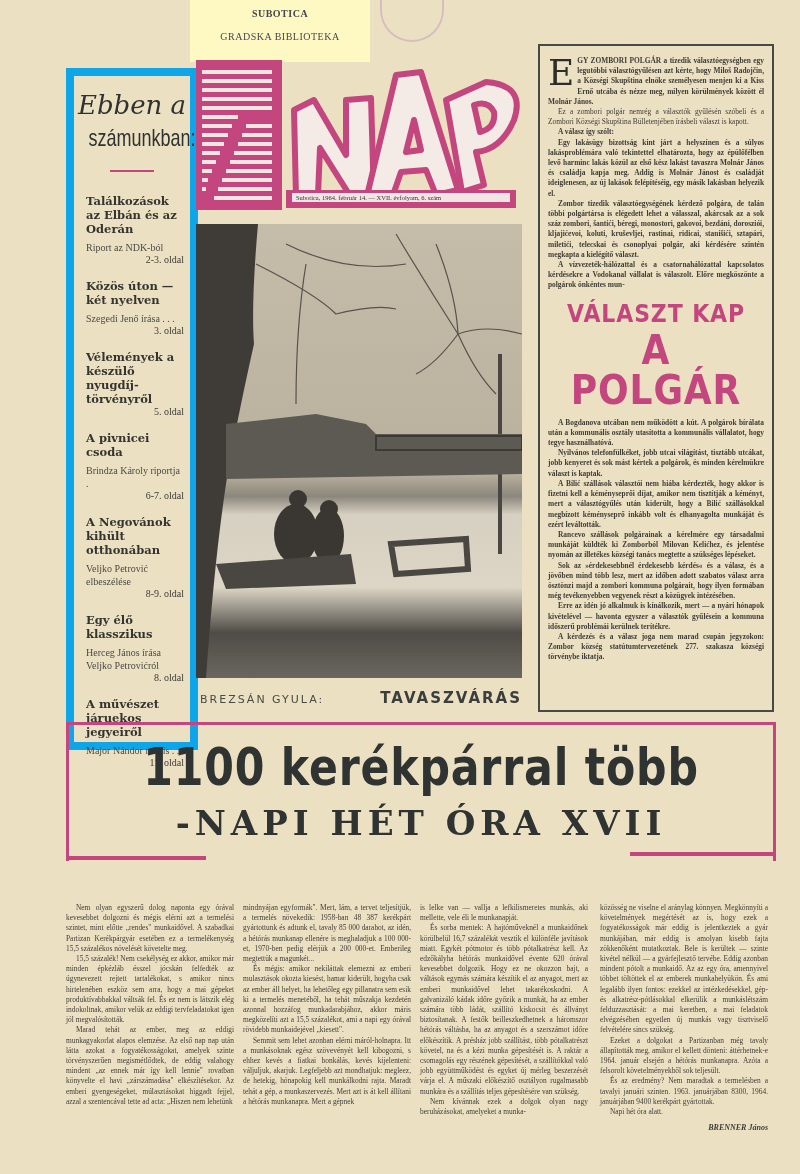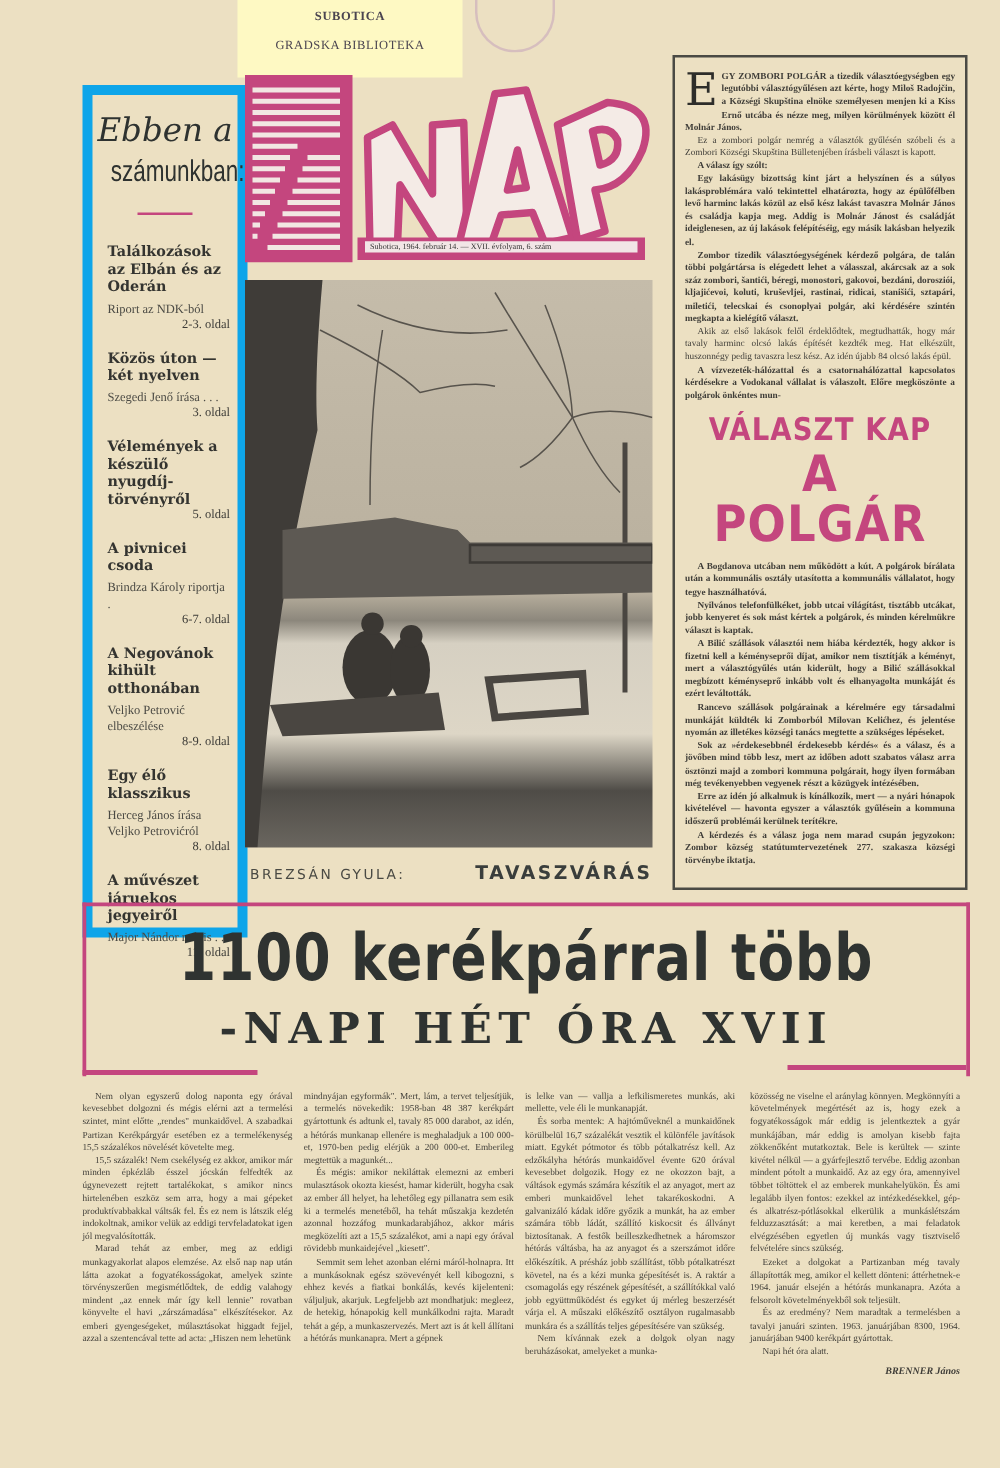--- a/index.html
+++ b/index.html
@@ -36,21 +36,21 @@
   .rhead{font-family:"DejaVu Sans",sans-serif;font-weight:bold;color:#c4467e;text-align:center;line-height:1;}
   .rhead .h1{font-size:25px;letter-spacing:1px;transform:scaleX(.88);}
   .rhead .h2{font-size:40px;letter-spacing:1px;transform:scaleX(.9);margin-top:4px;}
   
   .hbox{left:66px;top:722px;width:704px;height:136px;border-left:3px solid #c4467e;border-right:3px solid #c4467e;border-top:3px solid #c4467e;}
   .hbox-bl{left:66px;top:856px;width:140px;height:4px;background:#c4467e;}
   .hbox-br{left:630px;top:852px;width:143px;height:4px;background:#c4467e;}
   .hl1{position:absolute;left:0;right:0;top:12px;text-align:center;font-family:"DejaVu Sans",sans-serif;font-weight:bold;font-size:52px;color:#2f3331;letter-spacing:1px;transform:scaleX(.82);}
   .hl2{position:absolute;left:0;right:0;top:78px;text-align:center;font-family:"DejaVu Serif",serif;font-weight:bold;font-size:34px;color:#2f3331;letter-spacing:5px;}
   
-  .col{top:872px;width:168px;}
+  .col{top:903px;width:168px;}
   .sign{text-align:right;font-style:italic;font-weight:bold;font-size:8px;margin-top:6px;}
 </style>
 </head>
 <body>
 
 <div class="abs lib">
   <div class="l1">SUBOTICA</div>
   <div class="l2">GRADSKA BIBLIOTEKA</div>
 </div>
 <div class="abs stamp"></div>
@@ -167,21 +167,20 @@
 </div>
 
 <div class="abs rart">
   <div class="body-txt" style="margin:10px 8px 0 8px;">
     <span class="dropcap">E</span>
     <p style="text-indent:0;font-weight:bold;">GY ZOMBORI POLGÁR a tizedik választóegységben egy legutóbbi választógyűlésen azt kérte, hogy Miloš Radojčin, a Községi Skupština elnöke személyesen menjen ki a Kiss Ernő utcába és nézze meg, milyen körülmények között él Molnár János.</p>
     <p>Ez a zombori polgár nemrég a választók gyűlésén szóbeli és a Zombori Községi Skupština Bülletenjében írásbeli választ is kapott.</p>
     <p style="font-weight:bold;">A válasz így szólt:</p>
     <p style="font-weight:bold;">Egy lakásügy bizottság kint járt a helyszínen és a súlyos lakásproblémára való tekintettel elhatározta, hogy az épülőfélben levő harminc lakás közül az első kész lakást tavaszra Molnár János és családja kapja meg. Addig is Molnár Jánost és családját ideiglenesen, az új lakások felépítéséig, egy másik lakásban helyezik el.</p>
     <p style="font-weight:bold;">Zombor tizedik választóegységének kérdező polgára, de talán többi polgártársa is elégedett lehet a válasszal, akárcsak az a sok száz zombori, šantići, béregi, monostori, gakovoi, bezdáni, dorosziói, kljajićevoi, koluti, kruševljei, rastinai, ridicai, stanišići, sztapári, miletići, telecskai és csonoplyai polgár, aki kérdésére szintén megkapta a kielégítő választ.</p>
-    <p>Akik az első lakások felől érdeklődtek, megtudhatták, hogy már tavaly harminc olcsó lakás építését kezdték meg. Hat elkészült, huszonnégy pedig tavaszra lesz kész. Az idén újabb 84 olcsó lakás épül.</p>
     <p style="font-weight:bold;">A vízvezeték-hálózattal és a csatornahálózattal kapcsolatos kérdésekre a Vodokanal vállalat is válaszolt. Előre megköszönte a polgárok önkéntes mun-</p>
   </div>
   <div class="rhead" style="margin:10px 0 8px 0;">
     <div class="h1">VÁLASZT KAP</div>
     <div class="h2">A POLGÁR</div>
   </div>
   <div class="body-txt" style="margin:0 8px;font-weight:bold;">
     <p>A Bogdanova utcában nem működött a kút. A polgárok bírálata után a kommunális osztály utasította a kommunális vállalatot, hogy tegye használhatóvá.</p>
     <p>Nyilvános telefonfülkéket, jobb utcai világítást, tisztább utcákat, jobb kenyeret és sok mást kértek a polgárok, és minden kérelmükre választ is kaptak.</p>
     <p>A Bilić szállások választói nem hiába kérdezték, hogy akkor is fizetni kell a kéményseprői díjat, amikor nem tisztítják a kéményt, mert a választógyűlés után kiderült, hogy a Bilić szállásokkal megbízott kéményseprő inkább volt és elhanyagolta munkáját és ezért leváltották.</p>

